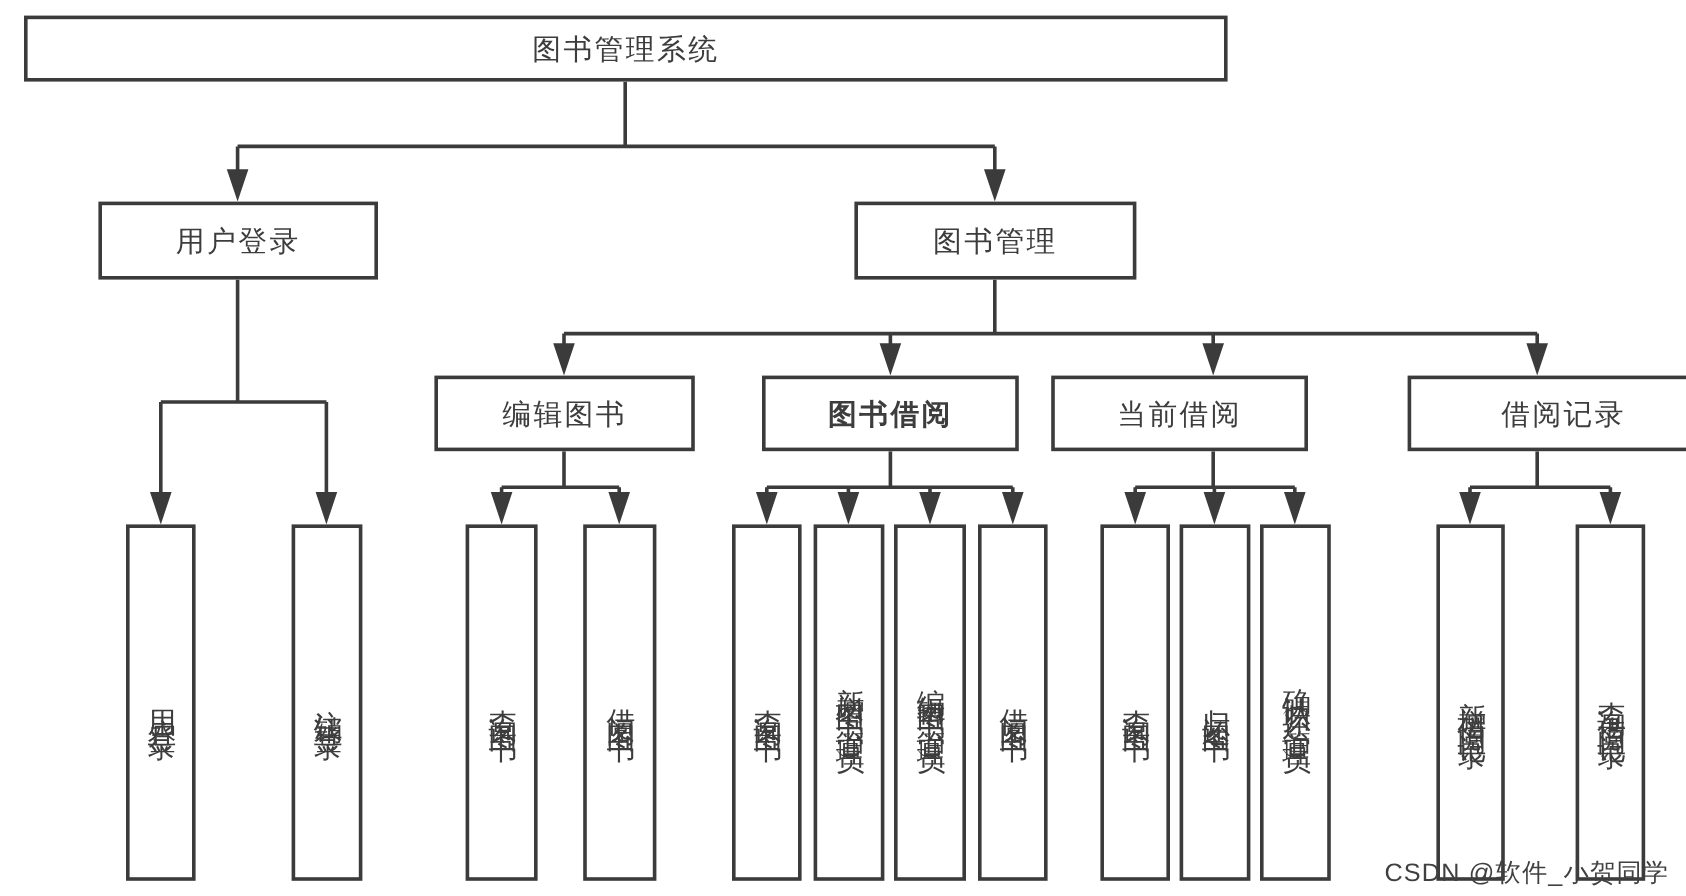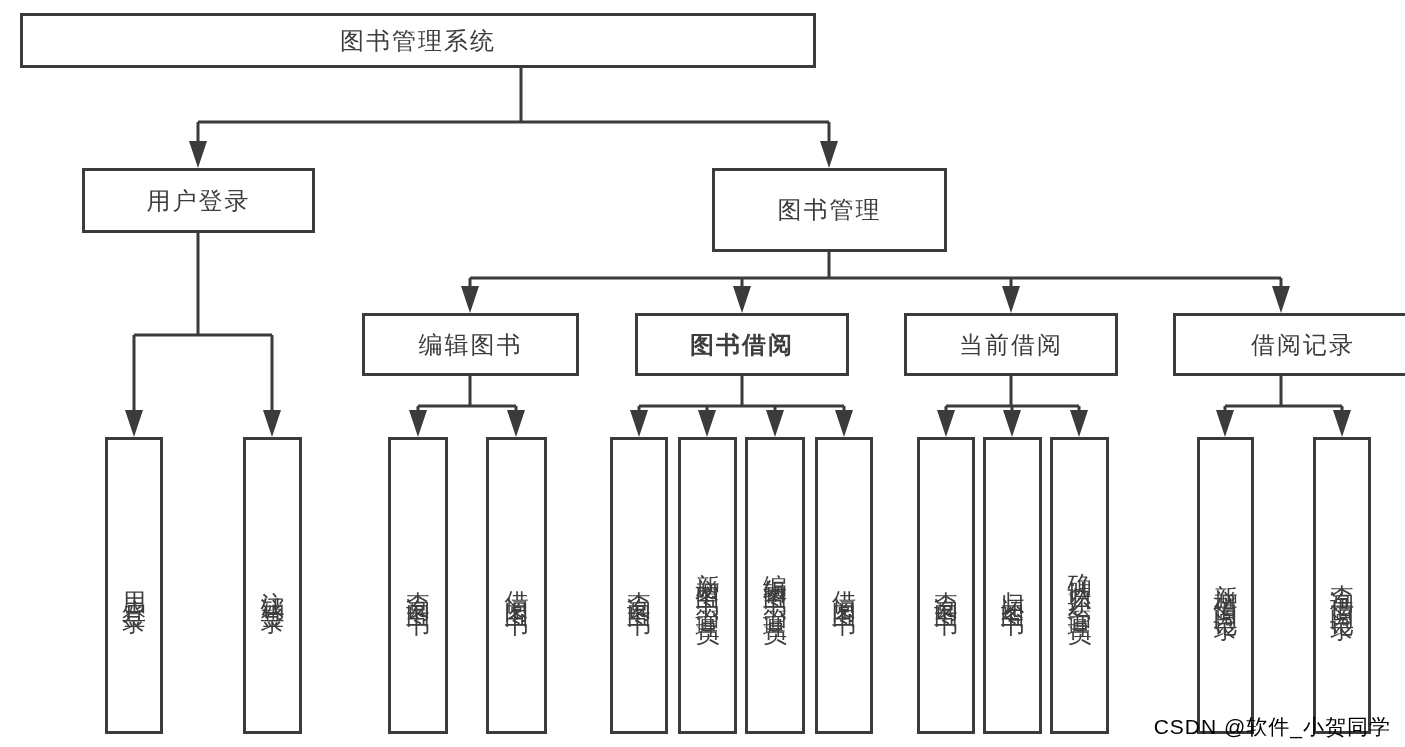--- a/index.html
+++ b/index.html
@@ -34,21 +34,21 @@
     letter-spacing: 7px;
     white-space: normal;
     line-height: 1;
   }
   .watermark {
     position: absolute;
     right: 14px;
     bottom: 6px;
     font-size: 21px;
     letter-spacing: 1px;
-    color: #000000;
+    color: #404040;
     z-index: 3;
   }
 </style>
 </head>
 <body>
 
 <div class="canvas">
 
   <svg class="wires" width="1405" height="747" viewBox="0 0 1405 747">
     <path class="wire" d="
@@ -73,28 +73,28 @@
     <polygon class="arrow" points="707,437 698,410 716,410"></polygon>
     <polygon class="arrow" points="775,437 766,410 784,410"></polygon>
     <polygon class="arrow" points="844,437 835,410 853,410"></polygon>
     <polygon class="arrow" points="946,437 937,410 955,410"></polygon>
     <polygon class="arrow" points="1012,437 1003,410 1021,410"></polygon>
     <polygon class="arrow" points="1079,437 1070,410 1088,410"></polygon>
     <polygon class="arrow" points="1225,437 1216,410 1234,410"></polygon>
     <polygon class="arrow" points="1342,437 1333,410 1351,410"></polygon>
   </svg>
 
-  <div class="node" style="left:20px; top:13px; width:796px; height:55px;">图书管理系统</div>
+  <div class="node" style="left:20px; top:13px; width:1003px; height:55px;">图书管理系统</div>
 
   <div class="node" style="left:82px; top:168px; width:233px; height:65px;">用户登录</div>
-  <div class="node" style="left:712px; top:168px; width:235px; height:84px;">图书管理</div>
+  <div class="node" style="left:712px; top:168px; width:235px; height:65px;">图书管理</div>
 
   <div class="node" style="left:362px; top:313px; width:217px; height:63px;">编辑图书</div>
   <div class="node" style="left:635px; top:313px; width:214px; height:63px;font-weight:bold;">图书借阅</div>
-  <div class="node" style="left:904px; top:313px; width:214px; height:63px;">当前借阅</div>
+  <div class="node" style="left:876px; top:313px; width:214px; height:63px;">当前借阅</div>
   <div class="node" style="left:1173px; top:313px; width:260px; height:63px;">借阅记录</div>
 
   <div class="node leaf" style="left:105px; top:437px; width:58px; height:297px;">用户登录</div>
   <div class="node leaf" style="left:243px; top:437px; width:59px; height:297px;">注销登录</div>
 
   <div class="node leaf" style="left:388px; top:437px; width:60px; height:297px;">查询图书</div>
   <div class="node leaf" style="left:486px; top:437px; width:61px; height:297px;">借阅图书</div>
 
   <div class="node leaf" style="left:610px; top:437px; width:58px; height:297px;">查询图书</div>
   <div class="node leaf" style="left:678px; top:437px; width:59px; height:297px;">新增图书（管理员）</div>

